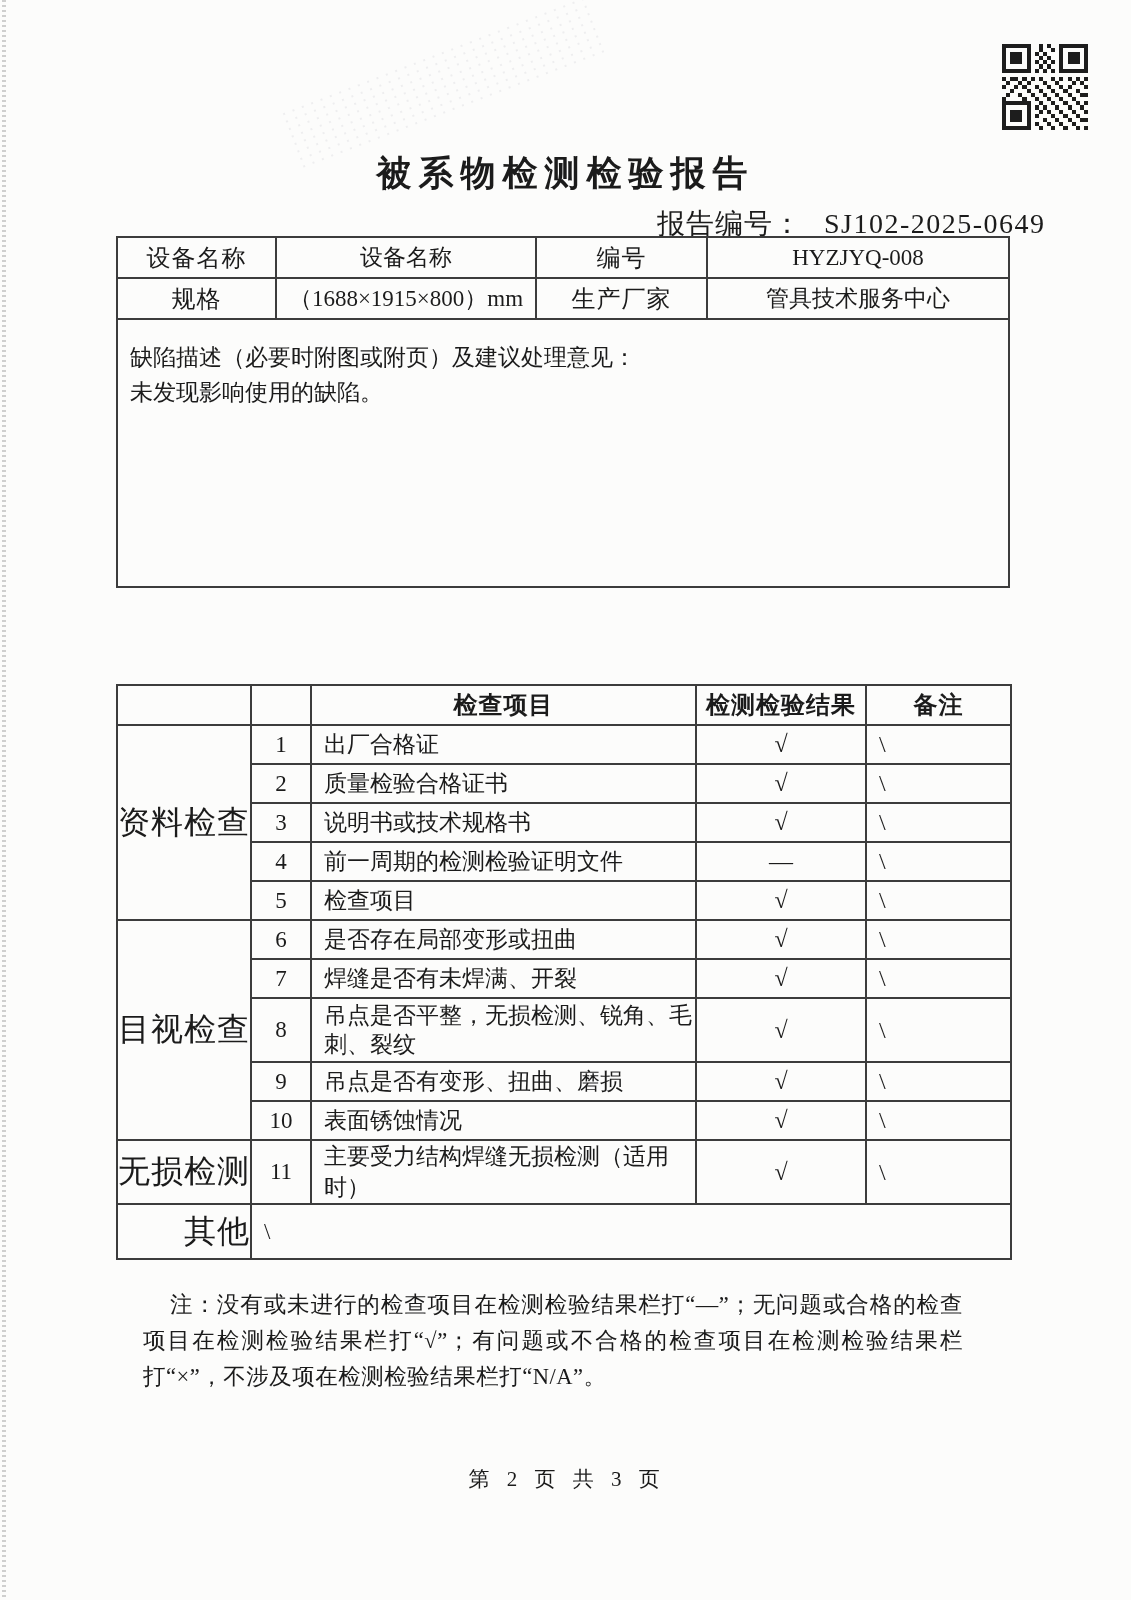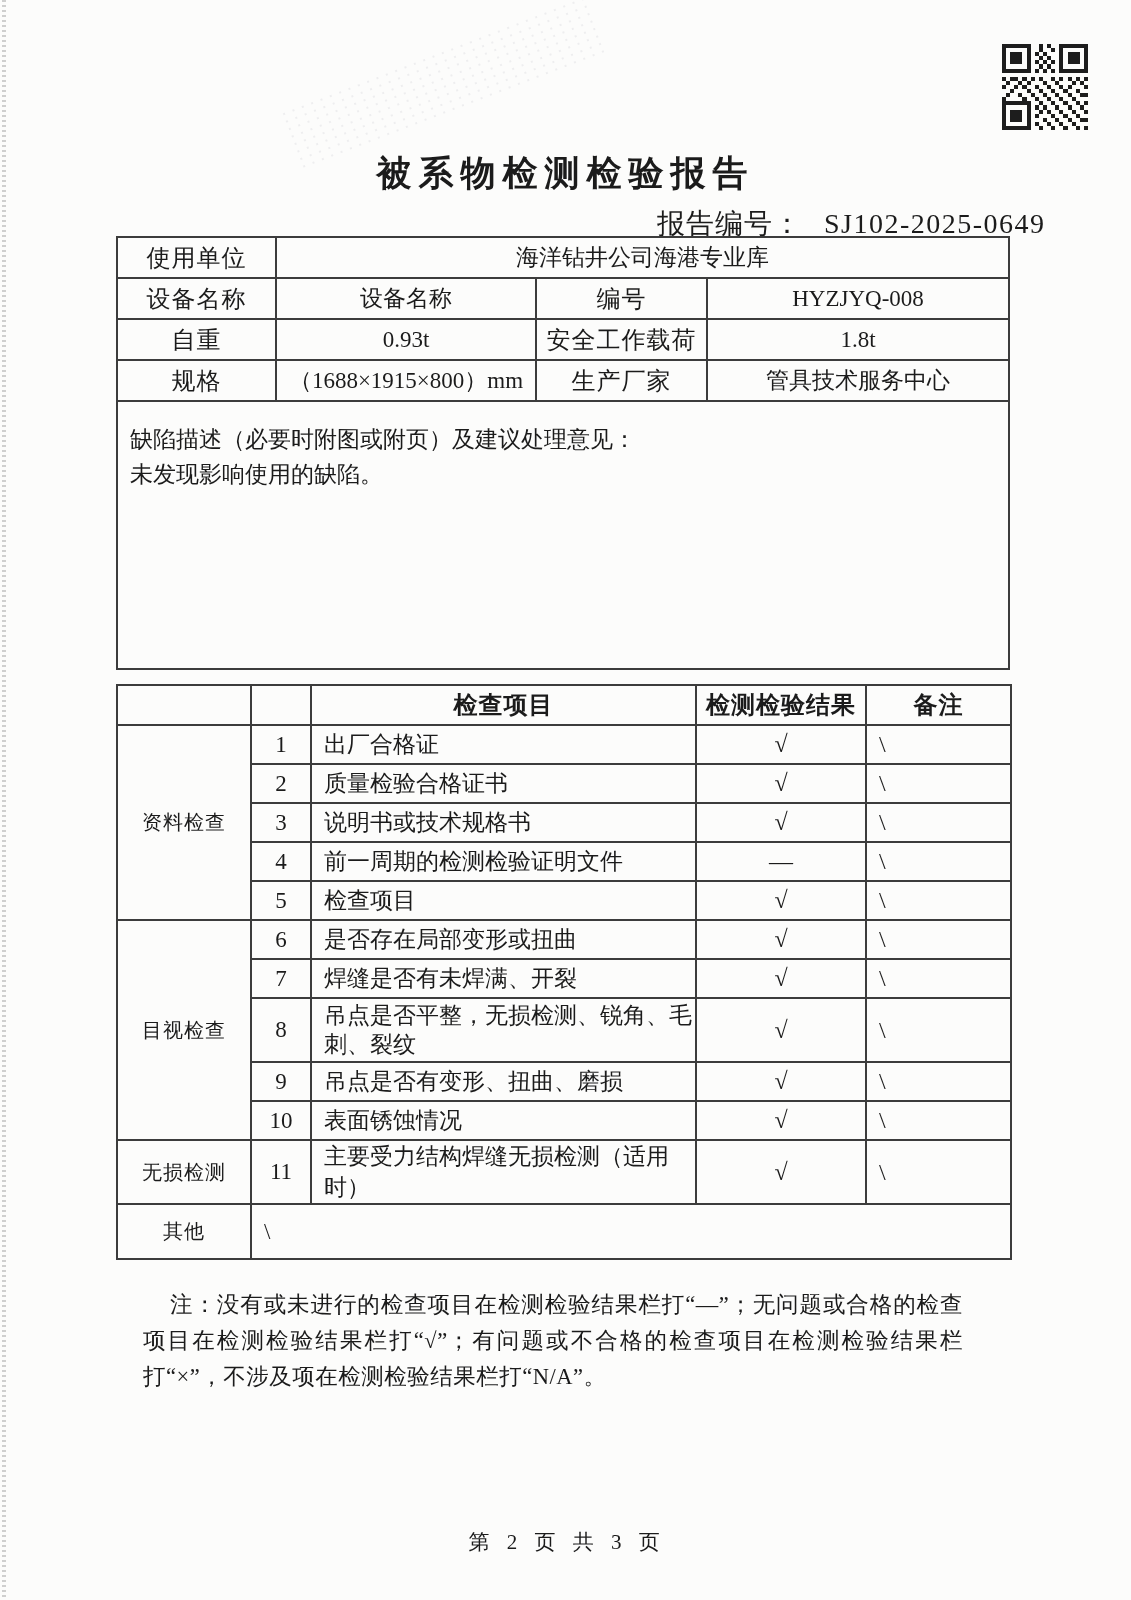--- a/index.html
+++ b/index.html
@@ -51,37 +51,37 @@
   
   .info-table { position:absolute; left:116px; top:236px; width:893px; }
   .info-table td { text-align:center; height:41px; }
   .info-table td.lbl { font-size:24px; letter-spacing:1px; }
   .defect-cell { text-align:left !important; vertical-align:top !important; height:268px !important; padding:20px 12px; }
   .defect-cell .d-line { font-size:23px; line-height:35px; }
 
   
   .check-table { position:absolute; left:116px; top:684px; width:894px; }
   .check-table td { height:39px; }
-  .check-table td.grp { text-align:center; font-size:20px; letter-spacing:1px; }
+  .check-table td.grp { text-align:right; font-size:32px; letter-spacing:1px; }
   .check-table td.no { text-align:center; }
   .check-table td.item { text-align:left; padding-left:12px; }
   .check-table td.res { text-align:center; font-size:24px; }
   .check-table td.rem { text-align:left; padding-left:12px; font-size:24px; }
   .check-table tr.hdr td { text-align:center; font-size:24px; font-weight:700; height:40px; letter-spacing:1px; }
   .check-table tr.tall td { height:56px; }
   .check-table tr.tall td.item { line-height:29px; padding-top:2px; padding-bottom:2px; }
   .check-table tr.other td { height:55px; }
 
   .note {
     position:absolute; left:143px; top:1287px; width:820px;
     font-size:22.5px; line-height:36px; text-indent:27px;
     text-align:justify; letter-spacing:.5px;
   }
   .footer {
-    position:absolute; top:1528px; left:0; width:1131px;
+    position:absolute; top:1465px; left:0; width:1131px;
     text-align:center; font-size:21px; letter-spacing:3px; word-spacing:6px;
   }
 </style>
 </head>
 <body>
 
 <div class="scan-edge"></div>
 <div class="watermark"></div>
 
 <div class="qr">
@@ -133,35 +133,25 @@
 </div>
 
 <table class="info-table">
   <colgroup>
       <col style="width:159px">
       <col style="width:260px">
       <col style="width:171px">
       <col style="width:302px">
     </colgroup>
   <tbody>
-      <tr>
-    <td class="lbl">使用单位</td>
-    <td colspan="3">海洋钻井公司海港专业库</td>
-  </tr>
   <tr>
     <td class="lbl">设备名称</td>
     <td>设备名称</td>
     <td class="lbl">编号</td>
     <td>HYZJYQ-008</td>
-  </tr>
-  <tr>
-    <td class="lbl">自重</td>
-    <td>0.93t</td>
-    <td class="lbl">安全工作载荷</td>
-    <td>1.8t</td>
   </tr>
   <tr>
     <td class="lbl">规格</td>
     <td>（1688×1915×800）mm</td>
     <td class="lbl">生产厂家</td>
     <td>管具技术服务中心</td>
   </tr>
   <tr>
     <td class="defect-cell" colspan="4">
       <div class="d-line">缺陷描述（必要时附图或附页）及建议处理意见：</div>

